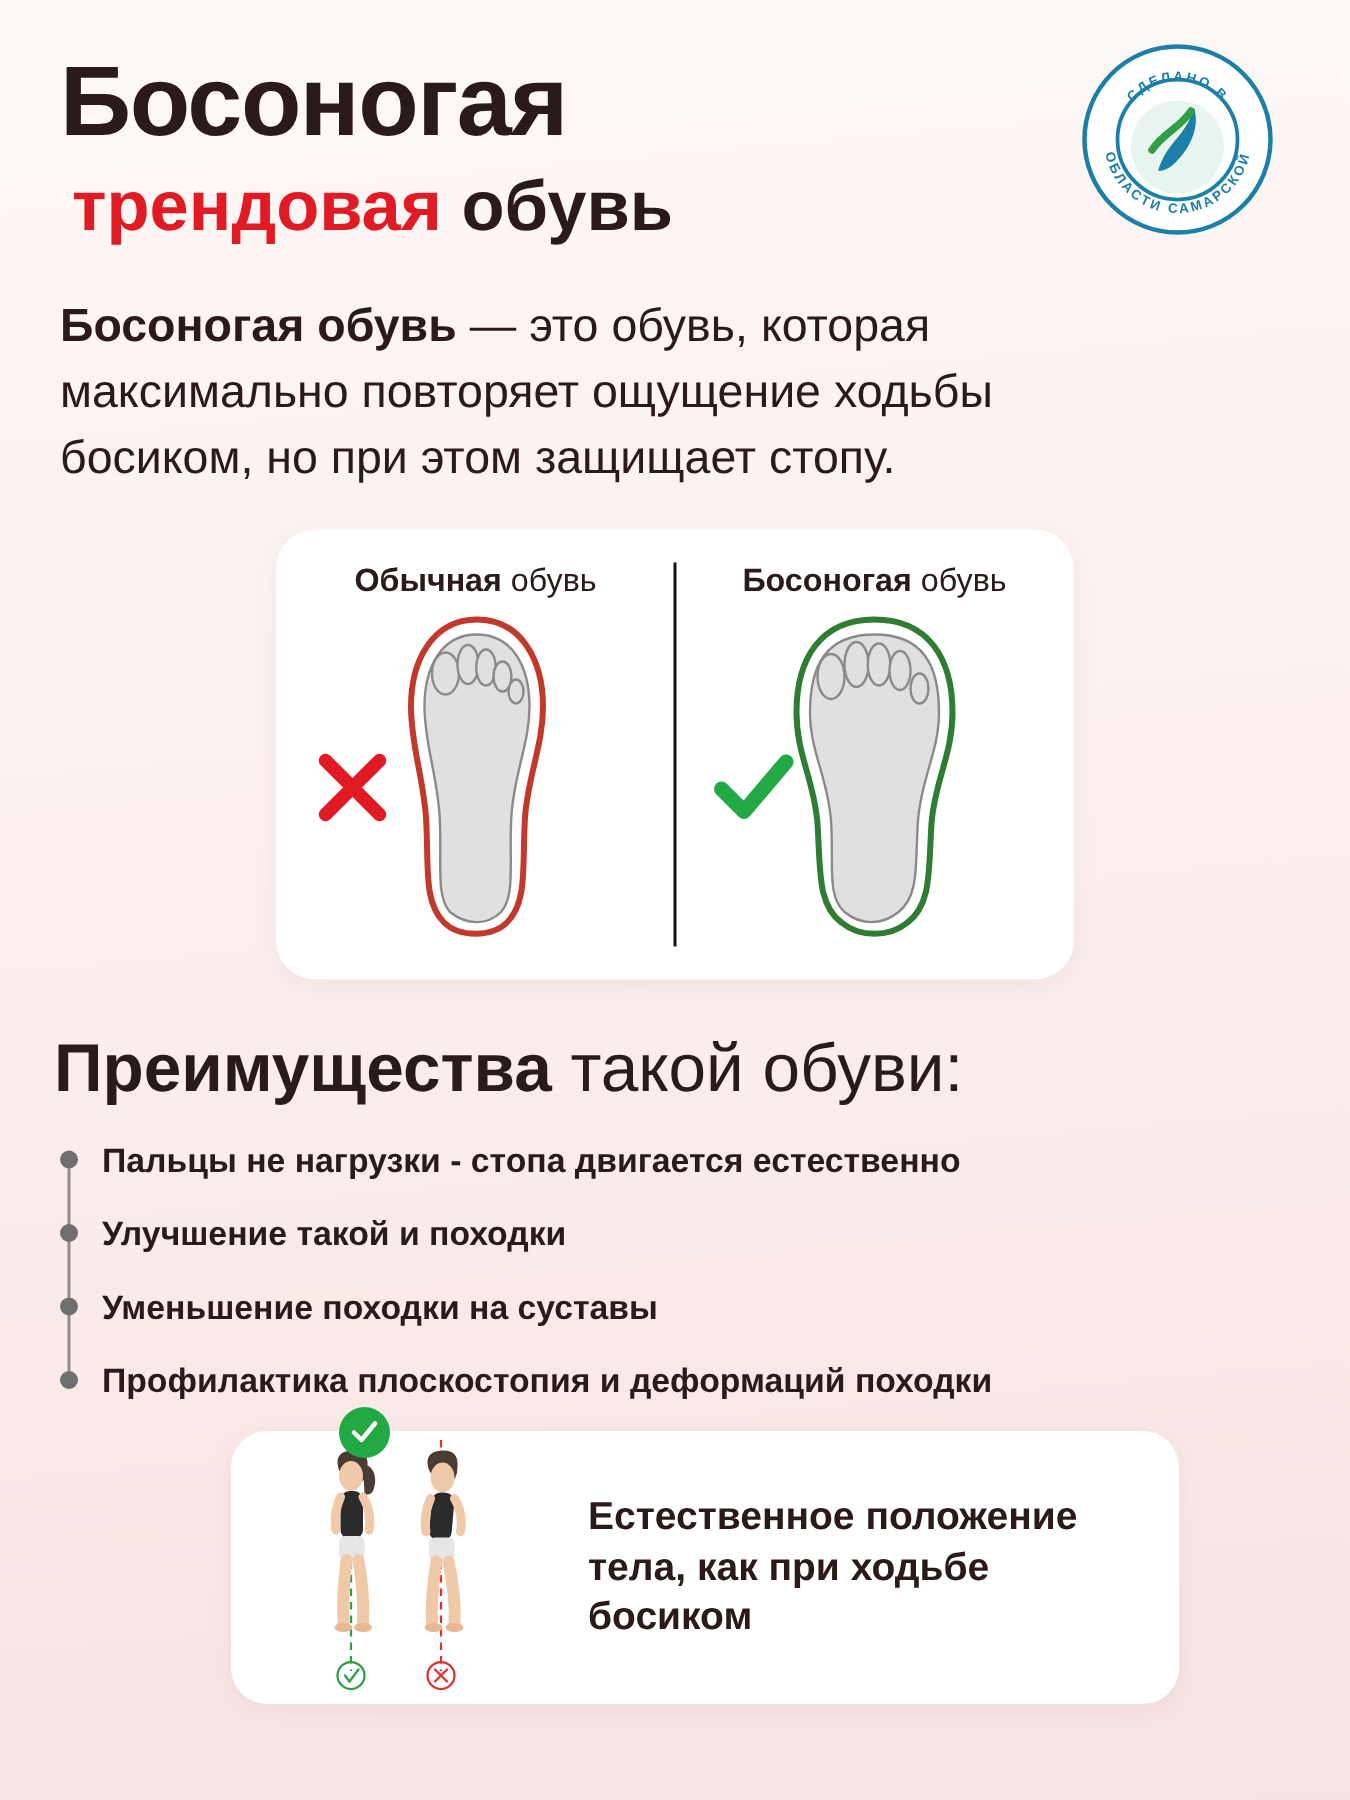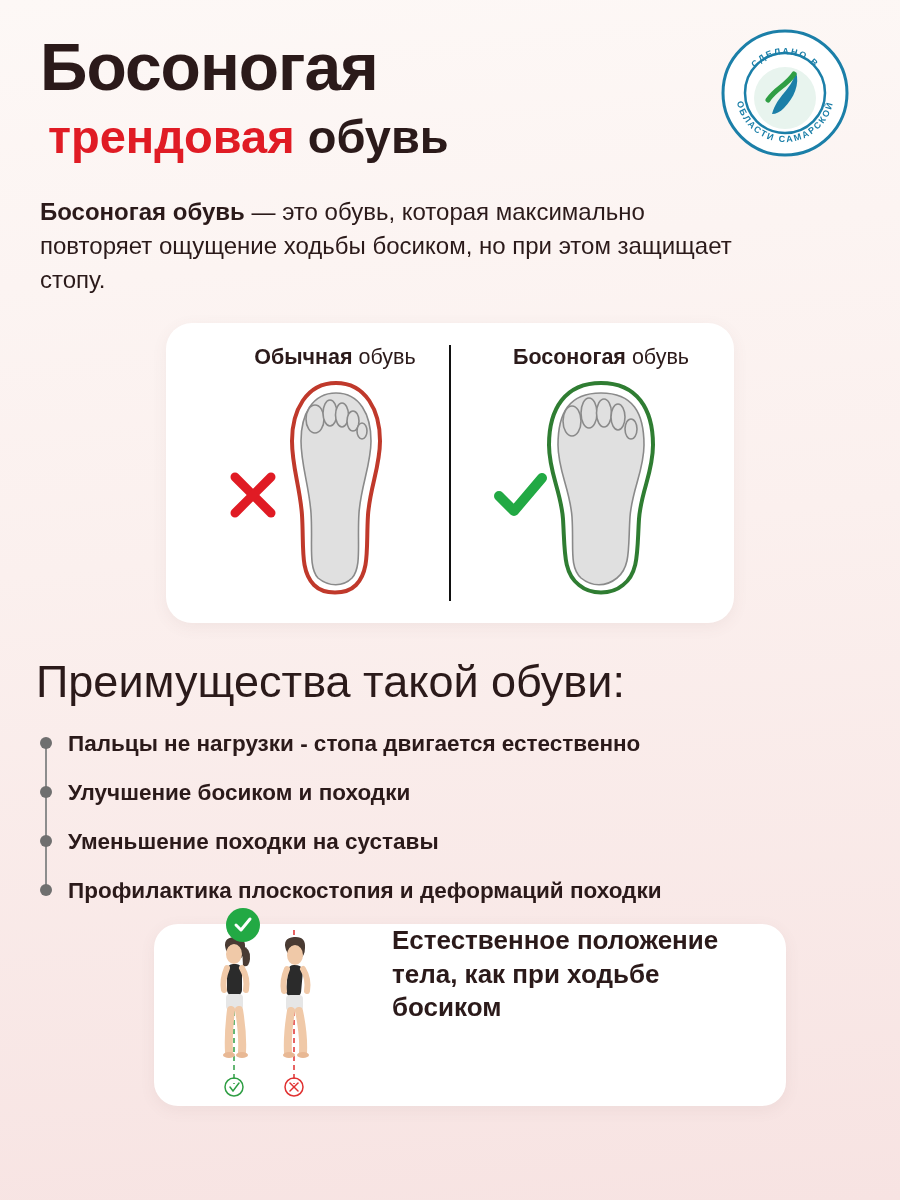--- a/index.html
+++ b/index.html
@@ -46,39 +46,38 @@
     top: 28px;
     right: 50px;
     width: 130px;
     height: 130px;
   }
   .badge svg { display: block; }
 
   
   .intro {
     margin: 32px 40px 0 40px;
-    font-size: 24px;
+    font-size: 31px;
     line-height: 1.42;
     color: #2b1a1a;
     max-width: 700px;
   }
   .intro b { font-weight: bold; }
 
   
   .compare-card {
     margin: 26px auto 0 auto;
     width: 532px;
     height: 300px;
     background: #ffffff;
     border-radius: 26px;
     box-shadow: 0 4px 16px rgba(120, 80, 80, 0.07);
     display: flex;
     position: relative;
     overflow: hidden;
-    padding-left: 36px;
   }
   .compare-half {
     flex: 1 1 50%;
     position: relative;
     display: flex;
     flex-direction: column;
     align-items: center;
     padding-top: 22px;
   }
   .compare-divider {
@@ -111,21 +110,21 @@
     top: 96px;
   }
 
   
   .benefits-title {
     margin: 34px 0 0 36px;
     font-size: 45px;
     line-height: 1.1;
     color: #2b1a1a;
   }
-  .benefits-title b { font-weight: normal; text-align: right; }
+  .benefits-title b { font-weight: bold; text-align: right; }
 
   .benefits-list {
     margin: 22px 0 0 40px;
     position: relative;
     width: 800px;
   }
   .benefits-line {
     position: absolute;
     left: 5px;
     top: 10px;
@@ -160,21 +159,21 @@
     width: 672px;
   }
   .posture-card {
     margin-left: 40px;
     width: 632px;
     height: 182px;
     background: #ffffff;
     border-radius: 24px;
     box-shadow: 0 4px 16px rgba(120, 80, 80, 0.07);
     display: flex;
-    align-items: flex-start;
+    align-items: center;
     overflow: hidden;
   }
   .posture-art {
     width: 220px;
     height: 182px;
     flex: 0 0 220px;
     position: relative;
   }
   .posture-text {
     flex: 1;
@@ -288,21 +287,21 @@
 
 <div class="benefits-list">
   <div class="benefits-line"></div>
 
   <div class="benefit">
     <span class="dot"></span>
     <span>Пальцы не нагрузки - стопа двигается естественно</span>
   </div>
   <div class="benefit">
     <span class="dot"></span>
-    <span>Улучшение босиком и походки</span>
+    <span>Улучшение такой и походки</span>
   </div>
   <div class="benefit">
     <span class="dot"></span>
     <span>Уменьшение походки на суставы</span>
   </div>
   <div class="benefit">
     <span class="dot"></span>
     <span>Профилактика плоскостопия и деформаций походки</span>
   </div>
 </div>

